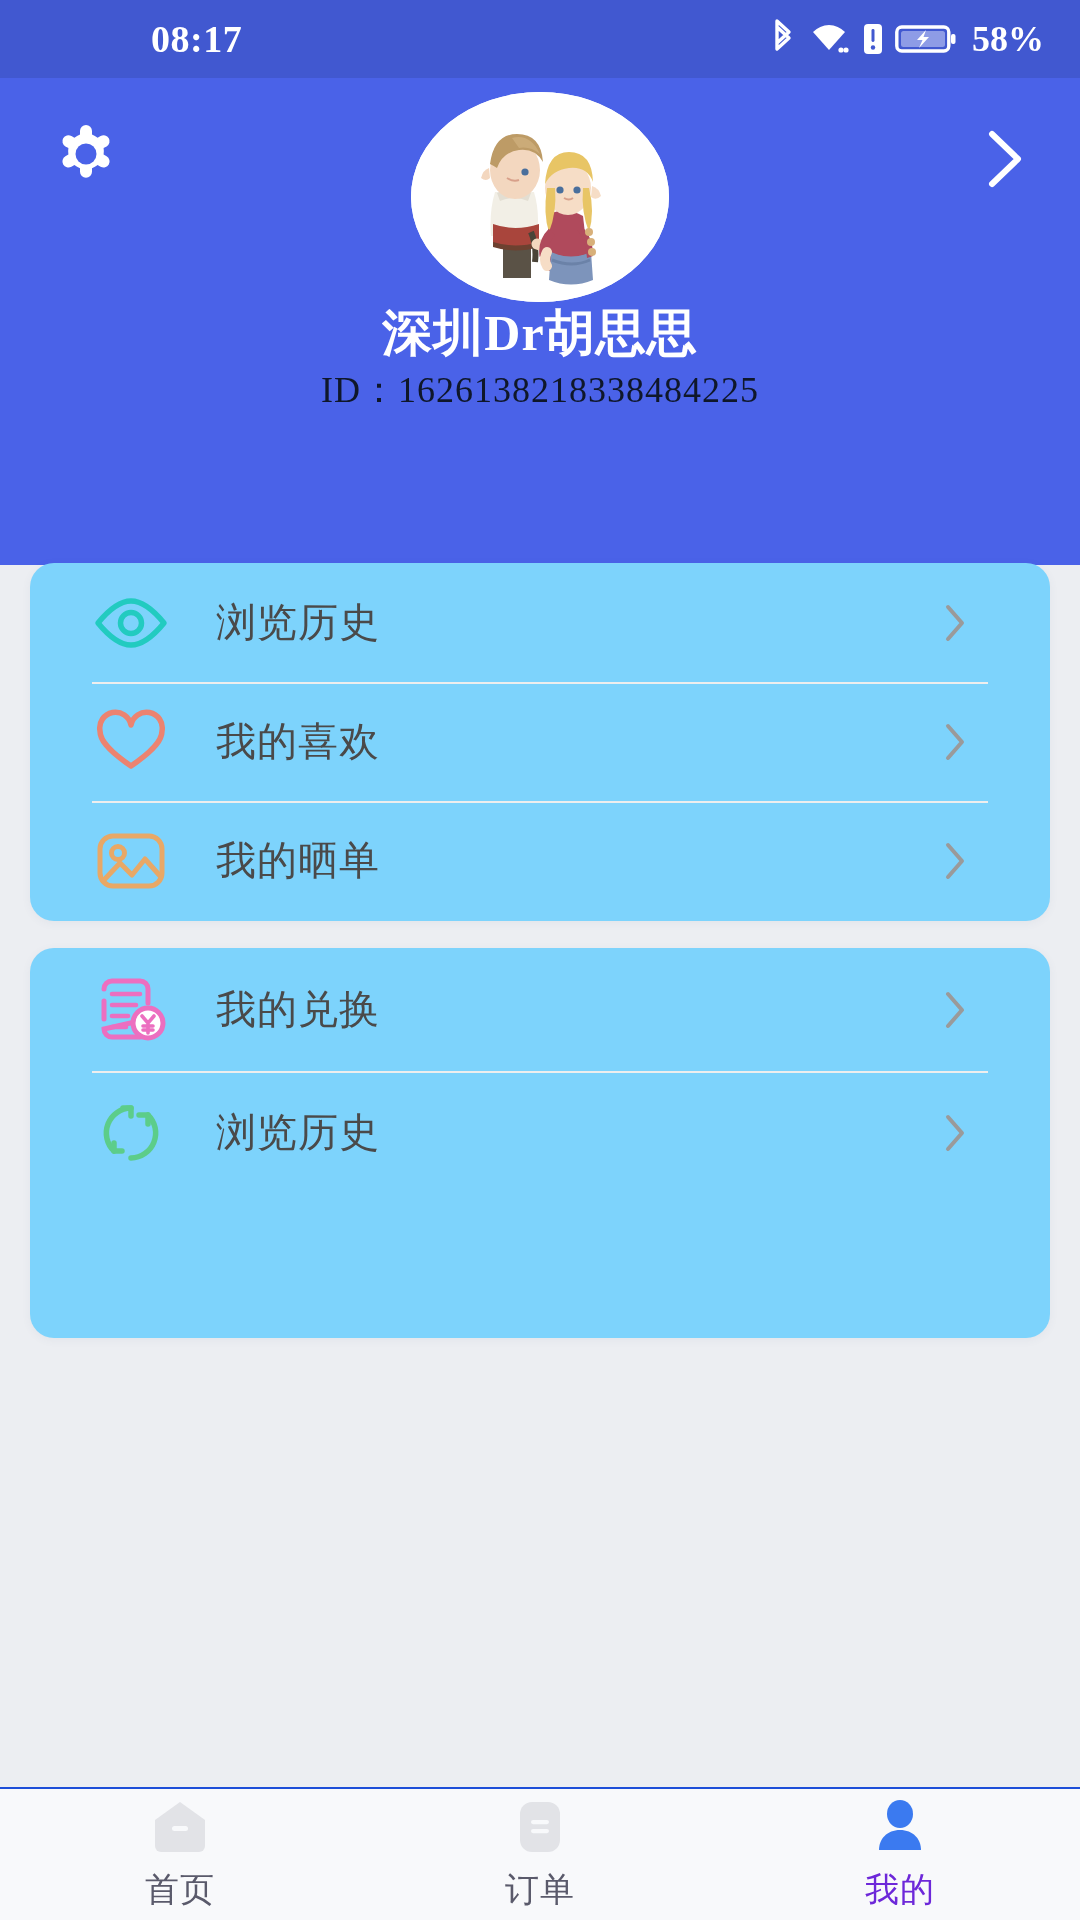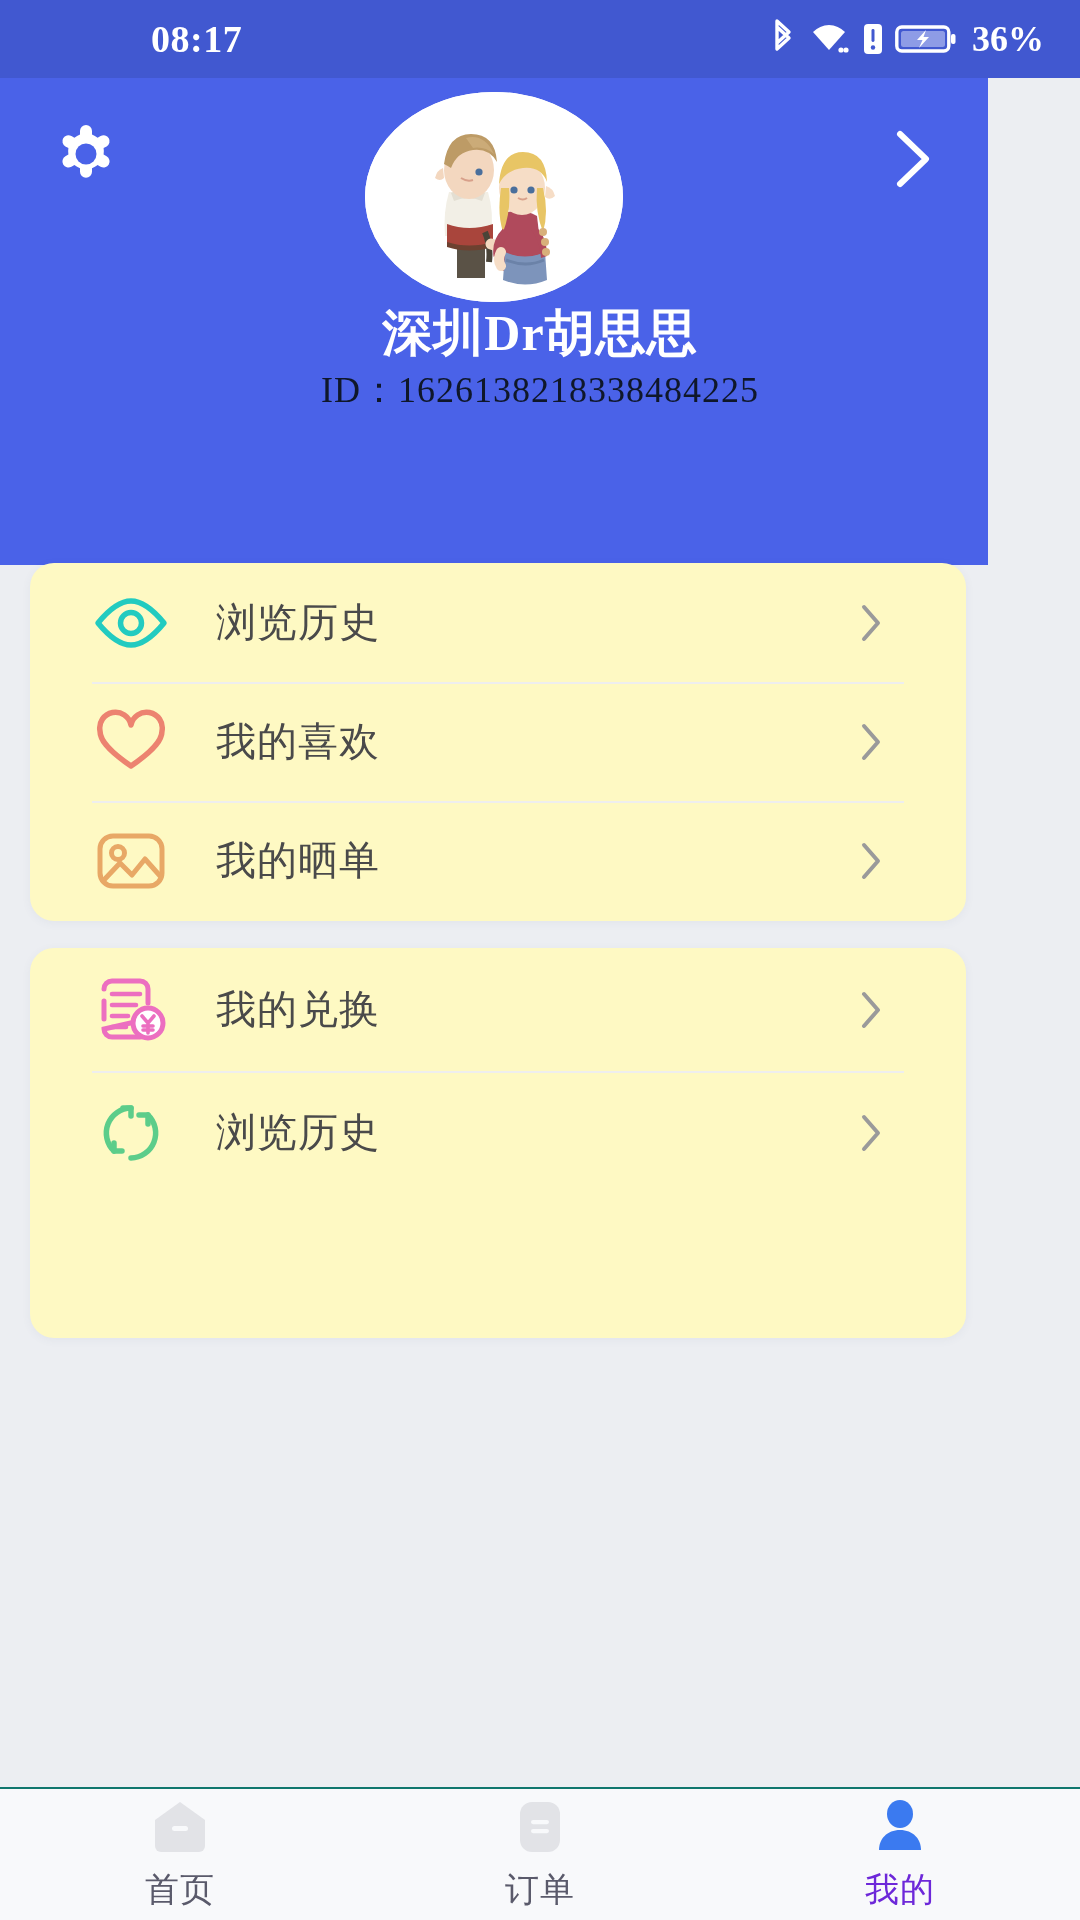--- a/index.html
+++ b/index.html
@@ -21,21 +21,21 @@
   .sb-time {
     color: #ffffff; font-size: 38px; font-weight: 700;
     letter-spacing: 0.5px; margin-left: 115px;
   }
   .sb-right { display: flex; align-items: center; gap: 11px; }
   .sb-right svg { display: block; }
   .sb-batt-text { color: #fff; font-size: 36px; font-weight: 700; margin-left: 4px; }
 
   
   .header {
-    position: absolute; top: 78px; left: 0; width: 988px; height: 487px;
+    position: absolute; top: 78px; left: 0; width: 1080px; height: 487px;
     background: #4a62e8;
   }
   .gear-btn {
     position: absolute; left: 48px; top: 38px;
     width: 76px; height: 76px; cursor: pointer;
   }
   .chev-btn {
     position: absolute; right: 46px; top: 44px;
     width: 60px; height: 74px; cursor: pointer;
   }
@@ -51,22 +51,22 @@
     font-size: 50px; font-weight: 700; letter-spacing: 1px;
   }
   .uid {
     position: absolute; top: 288px; left: 0; width: 1080px;
     text-align: center; color: #0f172a;
     font-size: 36px; font-weight: 400; letter-spacing: 1px;
   }
 
   
   .card {
-    position: absolute; left: 30px; width: 936px;
-    background: #fef9c3; border-radius: 24px;
+    position: absolute; left: 30px; width: 1020px;
+    background: #7dd3fc; border-radius: 24px;
     box-shadow: 0 2px 10px rgba(70,80,120,0.06);
     overflow: hidden;
   }
   #card-1 { top: 563px; height: 358px; }
   #card-2 { top: 948px; height: 390px; }
 
   .row {
     position: relative; height: 119px;
     display: flex; align-items: center;
     padding: 0 48px 0 62px;
@@ -85,21 +85,21 @@
   .row-label {
     margin-left: 46px; font-size: 40px; color: #4a4a4a;
     font-weight: 400; letter-spacing: 1px; flex: 1;
   }
   .row-chev { width: 30px; height: 46px; flex: 0 0 30px; margin-right: 32px; }
   .row-chev svg { display: block; }
 
   
   .tabbar {
     position: absolute; bottom: 0; left: 0; width: 1080px; height: 133px;
-    background: #f8f9fb; border-top: 2px solid #0f766e;
+    background: #f8f9fb; border-top: 2px solid #1d4ed8;
     display: flex; align-items: center;
   }
   .tab {
     flex: 1; height: 100%;
     display: flex; flex-direction: column;
     align-items: center; justify-content: center; gap: 9px;
     cursor: pointer;
   }
   .tab-ico { width: 62px; height: 62px; display: flex; align-items: center; justify-content: center; }
   .tab-ico svg { display: block; }
@@ -134,21 +134,21 @@
           </svg>
       </span>
       <span>
         <svg width="62" height="42" viewBox="0 0 62 42">
           <rect x="1.8" y="9" width="52" height="24" rx="5" fill="none" stroke="#fff" stroke-width="3.4"></rect>
           <rect x="6" y="13" width="44" height="16" rx="2.5" fill="#8e9ce6"></rect>
           <rect x="56" y="16" width="4.5" height="10" rx="2" fill="#fff"></rect>
           <path d="M31 12 L22 22 L27.5 22 L24 30 L34 19 L28.5 19 Z" fill="#fff"></path>
         </svg>
       </span>
-      <span class="sb-batt-text">36%</span>
+      <span class="sb-batt-text">58%</span>
     </div>
   </div>
 
   <div class="header">
 
     <div class="gear-btn">
       <svg width="76" height="76" viewBox="0 0 76 76">
         <path fill="#ffffff" d="M38 9 a6 6 0 0 1 6 6 v3.4 a21 21 0 0 1 5.6 3.3 l3-1.7 a6 6 0 0 1 8.2 2.2 a6 6 0 0 1 -2.2 8.2 l-3 1.7 a21 21 0 0 1 0 6.5 l3 1.7 a6 6 0 0 1 2.2 8.2 a6 6 0 0 1 -8.2 2.2 l-3-1.7 a21 21 0 0 1 -5.6 3.3 v3.4 a6 6 0 0 1 -6 6 a6 6 0 0 1 -6 -6 v-3.4 a21 21 0 0 1 -5.6 -3.3 l-3 1.7 a6 6 0 0 1 -8.2 -2.2 a6 6 0 0 1 2.2 -8.2 l3-1.7 a21 21 0 0 1 0 -6.5 l-3-1.7 a6 6 0 0 1 -2.2 -8.2 a6 6 0 0 1 8.2 -2.2 l3 1.7 a21 21 0 0 1 5.6 -3.3 v-3.4 a6 6 0 0 1 6 -6 z"></path>
         <circle cx="38" cy="38" r="10.5" fill="#4a62e8"></circle>
       </svg>

